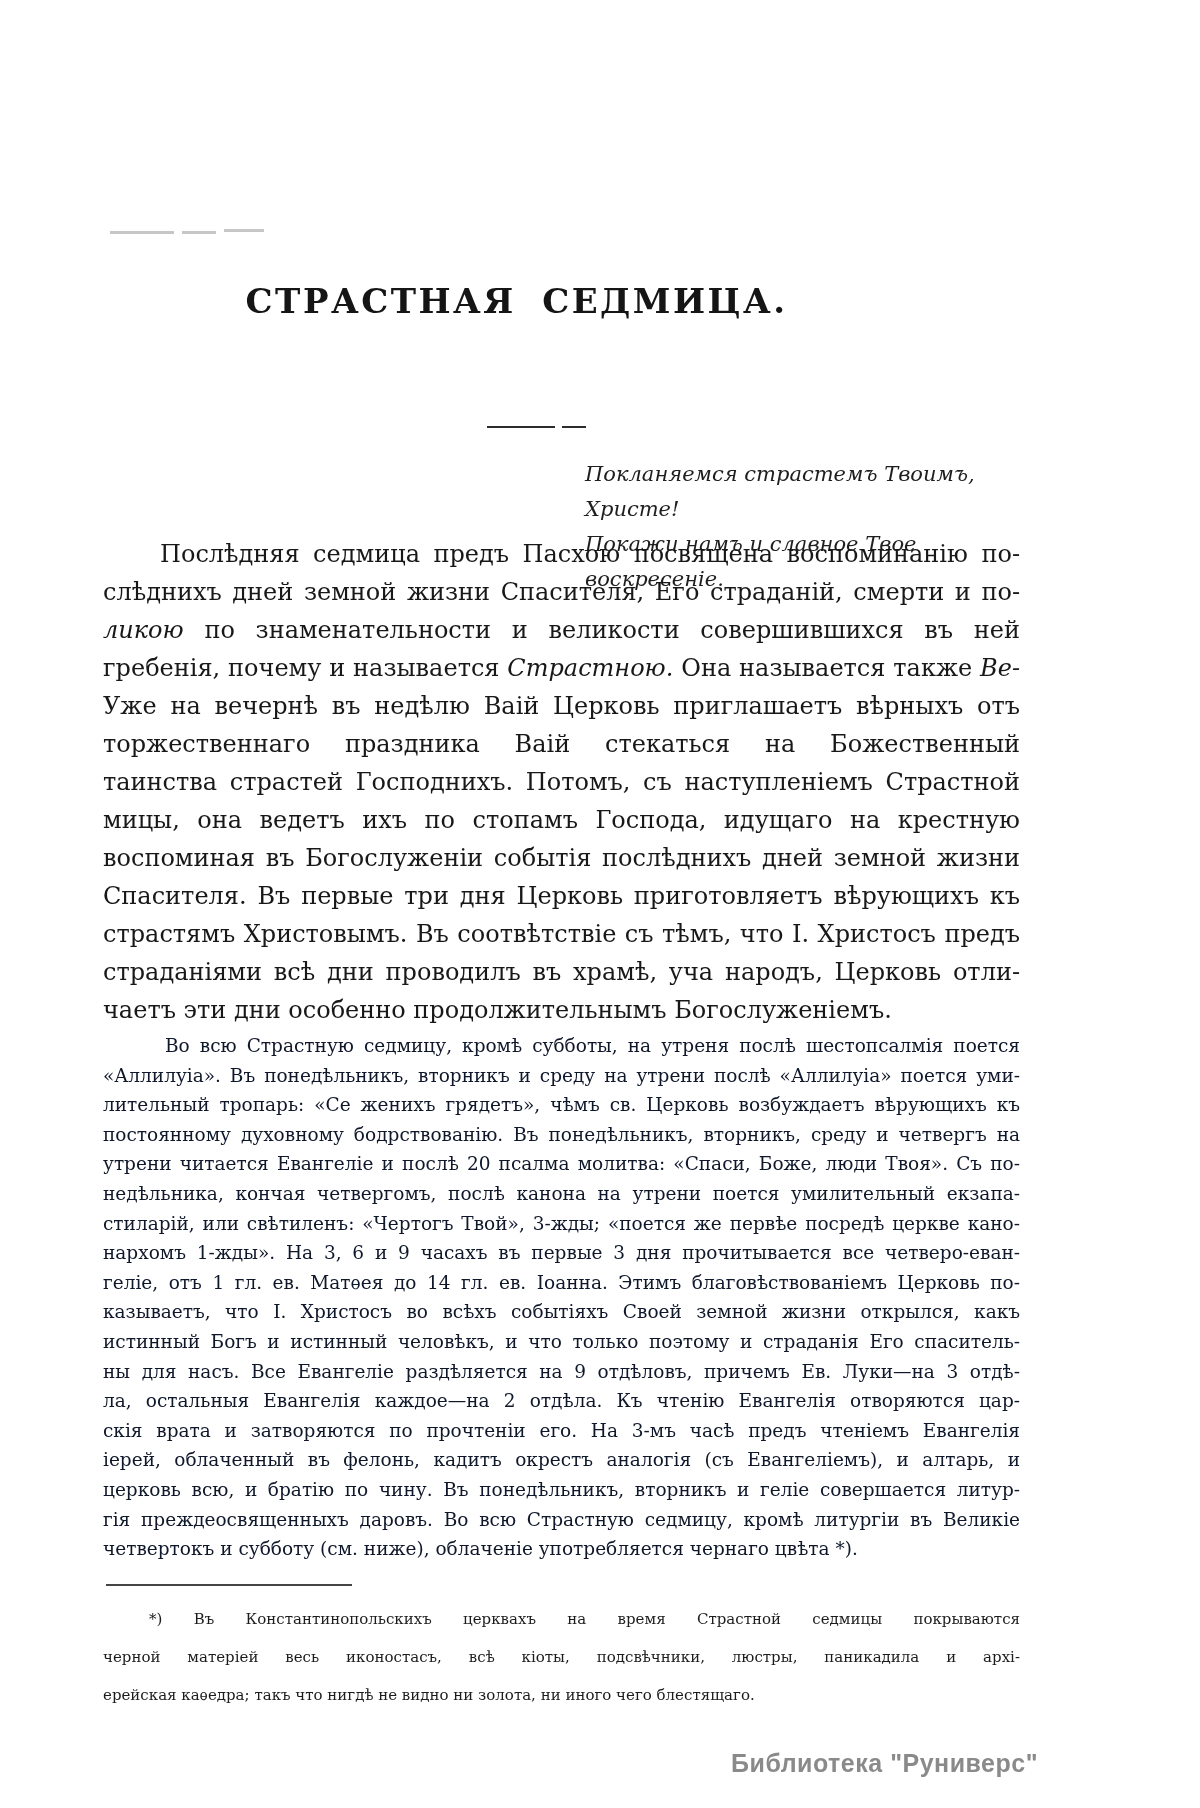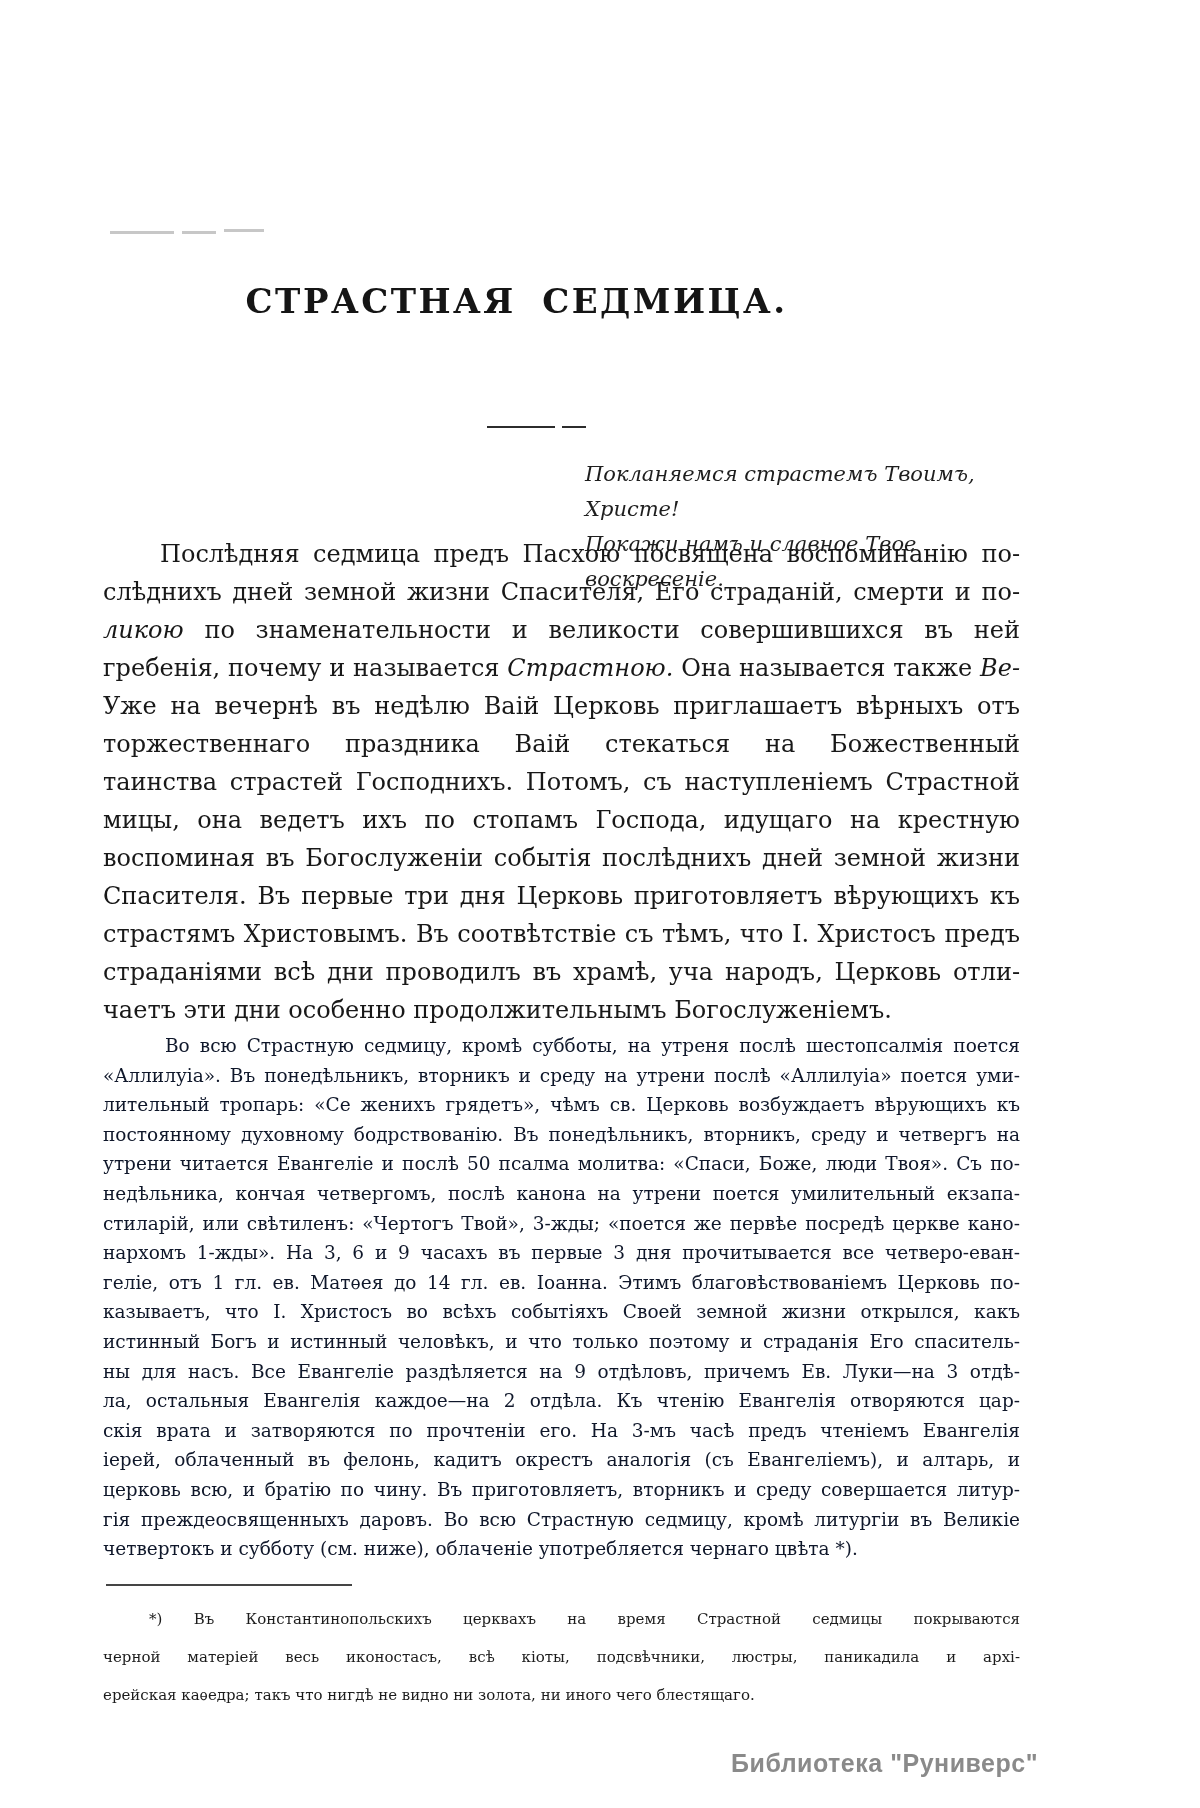--- a/index.html
+++ b/index.html
@@ -103,32 +103,32 @@
       <div class="tline"><span>страстямъ Христовымъ. Въ соотвѣтствіе съ тѣмъ, что І. Христосъ предъ</span></div>
       <div class="tline"><span>страданіями всѣ дни проводилъ въ храмѣ, уча народъ, Церковь отли-</span></div>
       <div class="tline"><span>чаетъ эти дни особенно продолжительнымъ Богослуженіемъ.</span></div>
     </div>
 
   <div class="textblock rubric">
       <div class="tline"><span>Во всю Страстную седмицу, кромѣ субботы, на утреня послѣ шестопсалмія поется</span></div>
       <div class="tline"><span>«Аллилуіа». Въ понедѣльникъ, вторникъ и среду на утрени послѣ «Аллилуіа» поется уми-</span></div>
       <div class="tline"><span>лительный тропарь: «Се женихъ грядетъ», чѣмъ св. Церковь возбуждаетъ вѣрующихъ къ</span></div>
       <div class="tline"><span>постоянному духовному бодрствованію. Въ понедѣльникъ, вторникъ, среду и четвергъ на</span></div>
-      <div class="tline"><span>утрени читается Евангеліе и послѣ 50 псалма молитва: «Спаси, Боже, люди Твоя». Съ по-</span></div>
+      <div class="tline"><span>утрени читается Евангеліе и послѣ 20 псалма молитва: «Спаси, Боже, люди Твоя». Съ по-</span></div>
       <div class="tline"><span>недѣльника, кончая четвергомъ, послѣ канона на утрени поется умилительный екзапа-</span></div>
       <div class="tline"><span>стиларій, или свѣтиленъ: «Чертогъ Твой», 3-жды; «поется же первѣе посредѣ церкве кано-</span></div>
       <div class="tline"><span>нархомъ 1-жды». На 3, 6 и 9 часахъ въ первые 3 дня прочитывается все четверо-еван-</span></div>
       <div class="tline"><span>геліе, отъ 1 гл. ев. Матѳея до 14 гл. ев. Іоанна. Этимъ благовѣствованіемъ Церковь по-</span></div>
       <div class="tline"><span>казываетъ, что І. Христосъ во всѣхъ событіяхъ Своей земной жизни открылся, какъ</span></div>
       <div class="tline"><span>истинный Богъ и истинный человѣкъ, и что только поэтому и страданія Его спаситель-</span></div>
       <div class="tline"><span>ны для насъ. Все Евангеліе раздѣляется на 9 отдѣловъ, причемъ Ев. Луки—на 3 отдѣ-</span></div>
       <div class="tline"><span>ла, остальныя Евангелія каждое—на 2 отдѣла. Къ чтенію Евангелія отворяются цар-</span></div>
       <div class="tline"><span>скія врата и затворяются по прочтеніи его. На 3-мъ часѣ предъ чтеніемъ Евангелія</span></div>
       <div class="tline"><span>іерей, облаченный въ фелонь, кадитъ окрестъ аналогія (съ Евангеліемъ), и алтарь, и</span></div>
-      <div class="tline"><span>церковь всю, и братію по чину. Въ приготовляетъ, вторникъ и среду совершается литур-</span></div>
+      <div class="tline"><span>церковь всю, и братію по чину. Въ понедѣльникъ, вторникъ и геліе совершается литур-</span></div>
       <div class="tline"><span>гія преждеосвященныхъ даровъ. Во всю Страстную седмицу, кромѣ литургіи въ Великіе</span></div>
       <div class="tline"><span>четвертокъ и субботу (см. ниже), облаченіе употребляется чернаго цвѣта *).</span></div>
     </div>
 
   <div class="footnote-rule"></div>
 
   <div class="textblock footnote">
       <div class="tline"><span>*) Въ Константинопольскихъ церквахъ на время Страстной седмицы покрываются</span></div>
       <div class="tline"><span>черной матеріей весь иконостасъ, всѣ кіоты, подсвѣчники, люстры, паникадила и архі-</span></div>
       <div class="tline"><span>ерейская каѳедра; такъ что нигдѣ не видно ни золота, ни иного чего блестящаго.</span></div>

